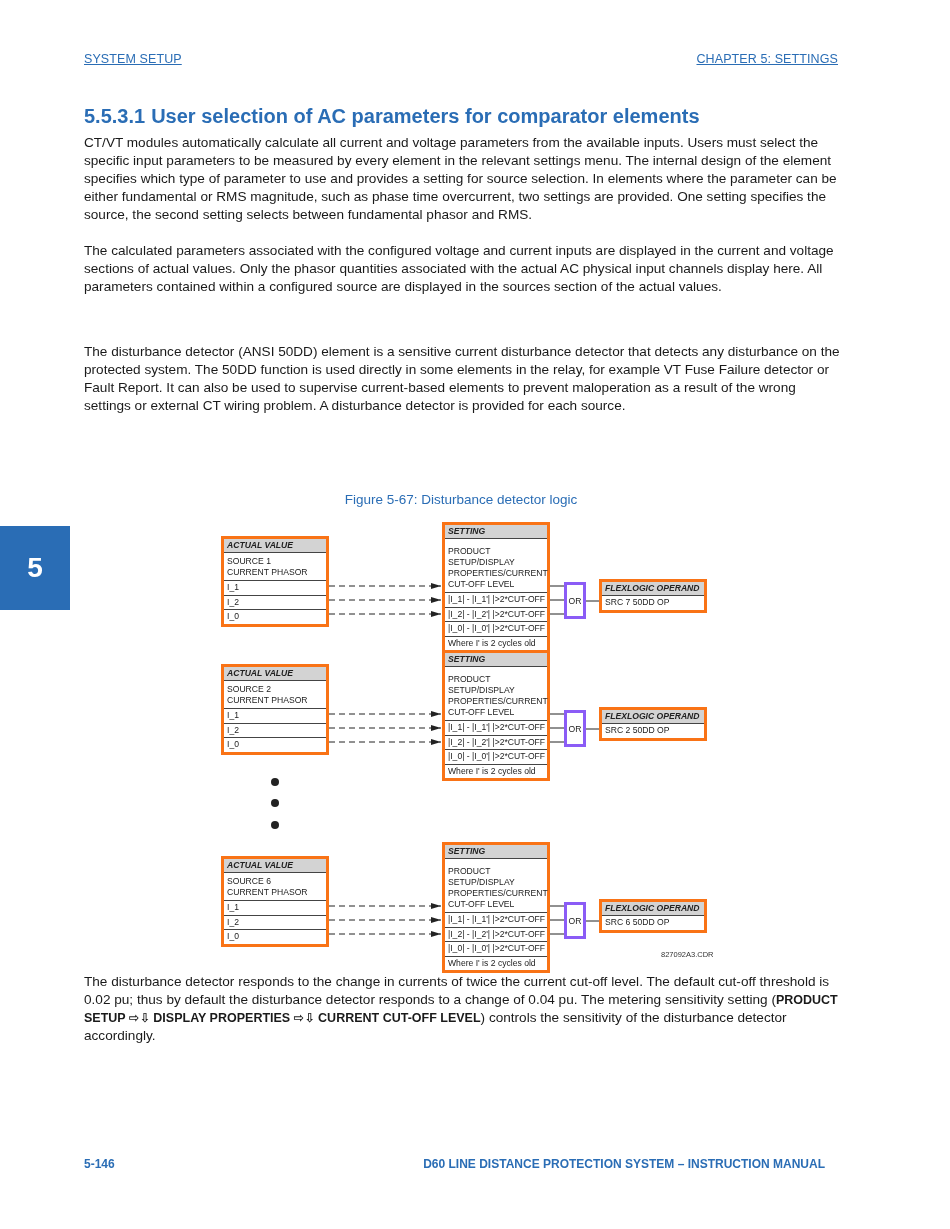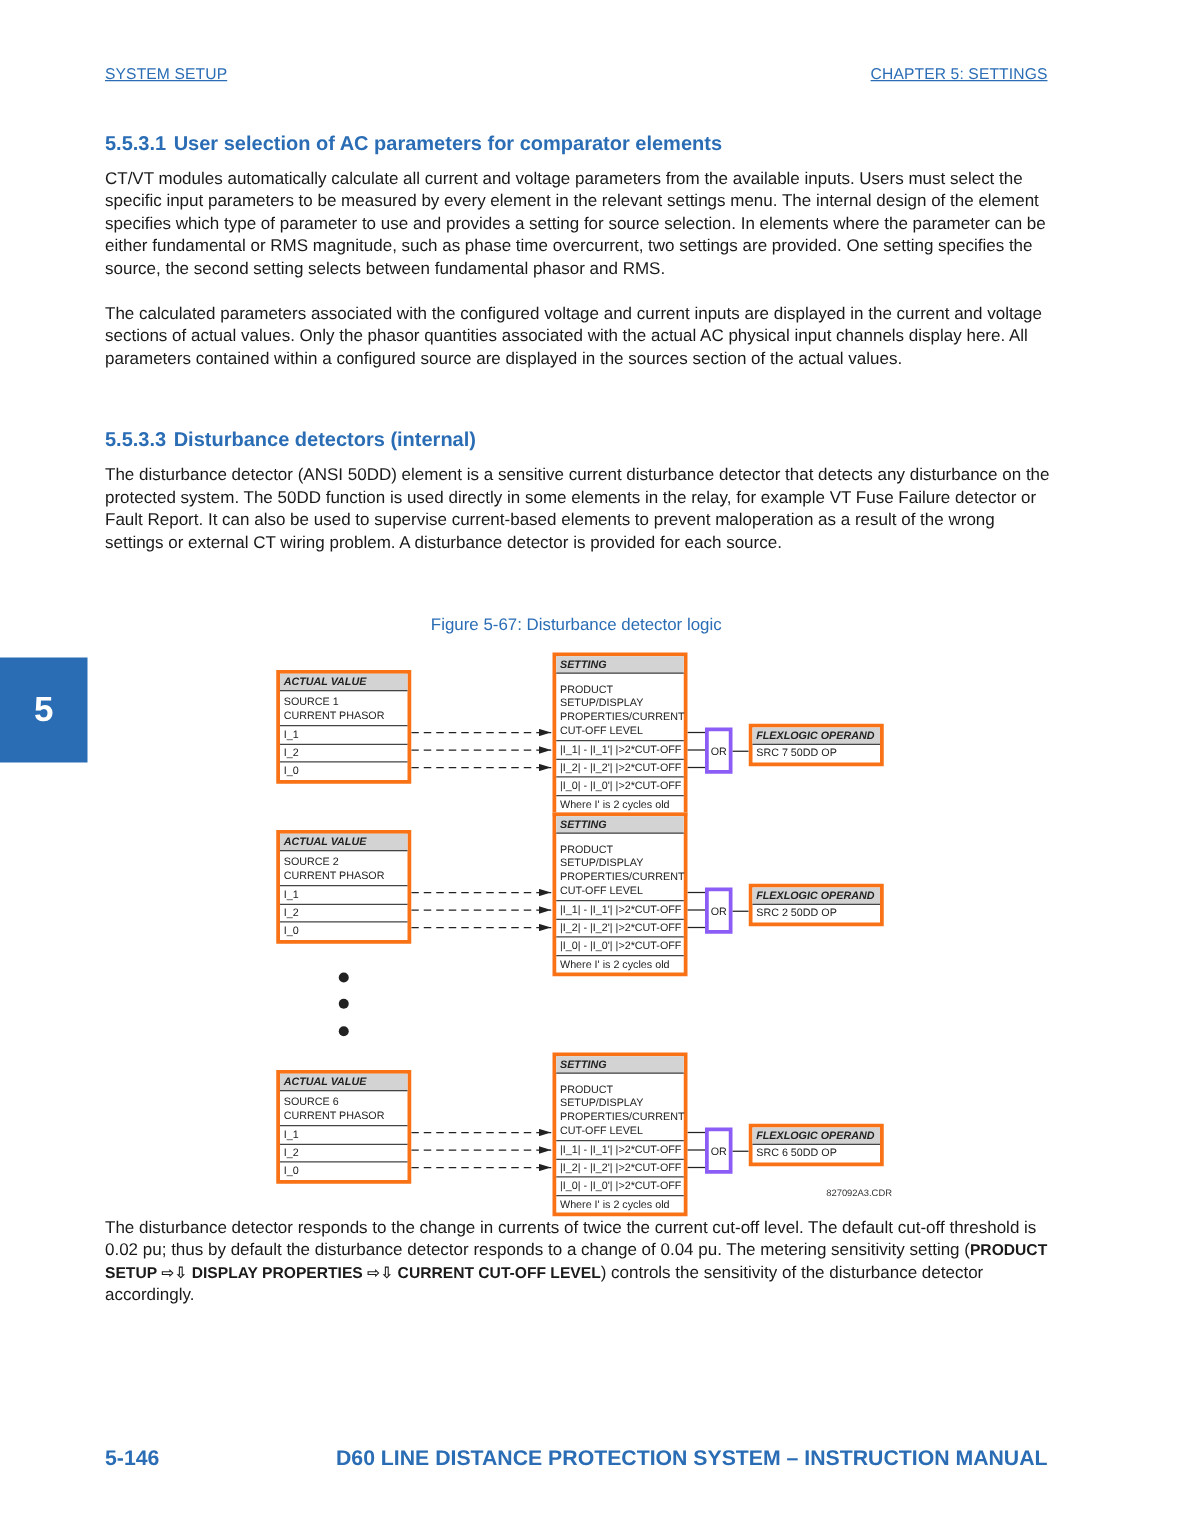--- a/index.html
+++ b/index.html
@@ -1,24 +1,24 @@
 <!DOCTYPE html>
 <html><head>
 <meta charset="utf-8">
 <style>
   html, body { margin:0; padding:0; background:#ffffff; }
   body { width:950px; height:1229px; position:relative; overflow:hidden;
          font-family:"Liberation Sans", "DejaVu Sans", sans-serif; color:#1a1a1a; }
   .hdr { position:absolute; top:52px; font-size:12.5px; color:#2a6db5; letter-spacing:0.1px;text-decoration:underline; }
   .hdr-left { left:84px; }
   .hdr-right { right:112px; }
-  .ftr { position:absolute; top:1157px; font-size:17px; color:#2a6db5; font-weight:bold; }
+  .ftr { position:absolute; top:1157px; font-size:12px; color:#2a6db5; font-weight:bold; }
   .ftr-left { left:84px; }
-  .ftr-right { right:112px; }
-  h3 { font-size:16px; color:#2a6db5; font-weight:bold; margin:0 0 8px 0; line-height:20px; }
+  .ftr-right { right:125px; }
+  h3 { font-size:20px; color:#2a6db5; font-weight:bold; margin:0 0 8px 0; line-height:20px; }
   h3 .num { margin-right:6px; }
   p { font-size:13.6px; line-height:18px; margin:0 0 5px 0; }
   .s1 { position:absolute; top:106px; left:84px; width:756px; }
   .s2 { position:absolute; top:242px; left:84px; width:756px; }
   .s3 { position:absolute; top:343px; left:84px; width:756px; }
   .fig-title { position:absolute; top:492px; left:0; width:922px; text-align:center;
                font-size:13.5px; color:#2a6db5; }
   .post { position:absolute; top:973px; left:84px; width:756px; }
   .bold-path { font-weight:bold; font-size:12.5px; }
   .tab { position:absolute; left:0; top:526px; width:70px; height:84px; background:#2a6db5;
@@ -49,21 +49,20 @@
 <div class="s1">
   <h3><span class="num">5.5.3.1</span><span>User selection of AC parameters for comparator elements</span></h3>
   <p>CT/VT modules automatically calculate all current and voltage parameters from the available inputs. Users must select the specific input parameters to be measured by every element in the relevant settings menu. The internal design of the element specifies which type of parameter to use and provides a setting for source selection. In elements where the parameter can be either fundamental or RMS magnitude, such as phase time overcurrent, two settings are provided. One setting specifies the source, the second setting selects between fundamental phasor and RMS.</p>
 </div>
 
 <div class="s2">
   <p>The calculated parameters associated with the configured voltage and current inputs are displayed in the current and voltage sections of actual values. Only the phasor quantities associated with the actual AC physical input channels display here. All parameters contained within a configured source are displayed in the sources section of the actual values.</p>
 </div>
 
 <div class="s3">
-  <h3><span class="num">5.5.3.3</span><span>Disturbance detectors (internal)</span></h3>
   <p>The disturbance detector (ANSI 50DD) element is a sensitive current disturbance detector that detects any disturbance on the protected system. The 50DD function is used directly in some elements in the relay, for example VT Fuse Failure detector or Fault Report. It can also be used to supervise current-based elements to prevent maloperation as a result of the wrong settings or external CT wiring problem. A disturbance detector is provided for each source.</p>
 </div>
 
 <div class="fig-title">Figure 5-67: Disturbance detector logic</div>
 
 <div class="diagram">
   <svg class="lines" width="950" height="1229">
     <defs>
       <marker id="arr" markerWidth="10" markerHeight="6" refX="10" refY="3" orient="auto">
         <path d="M0,0 L10,3 L0,6 Z" fill="#222"></path>

